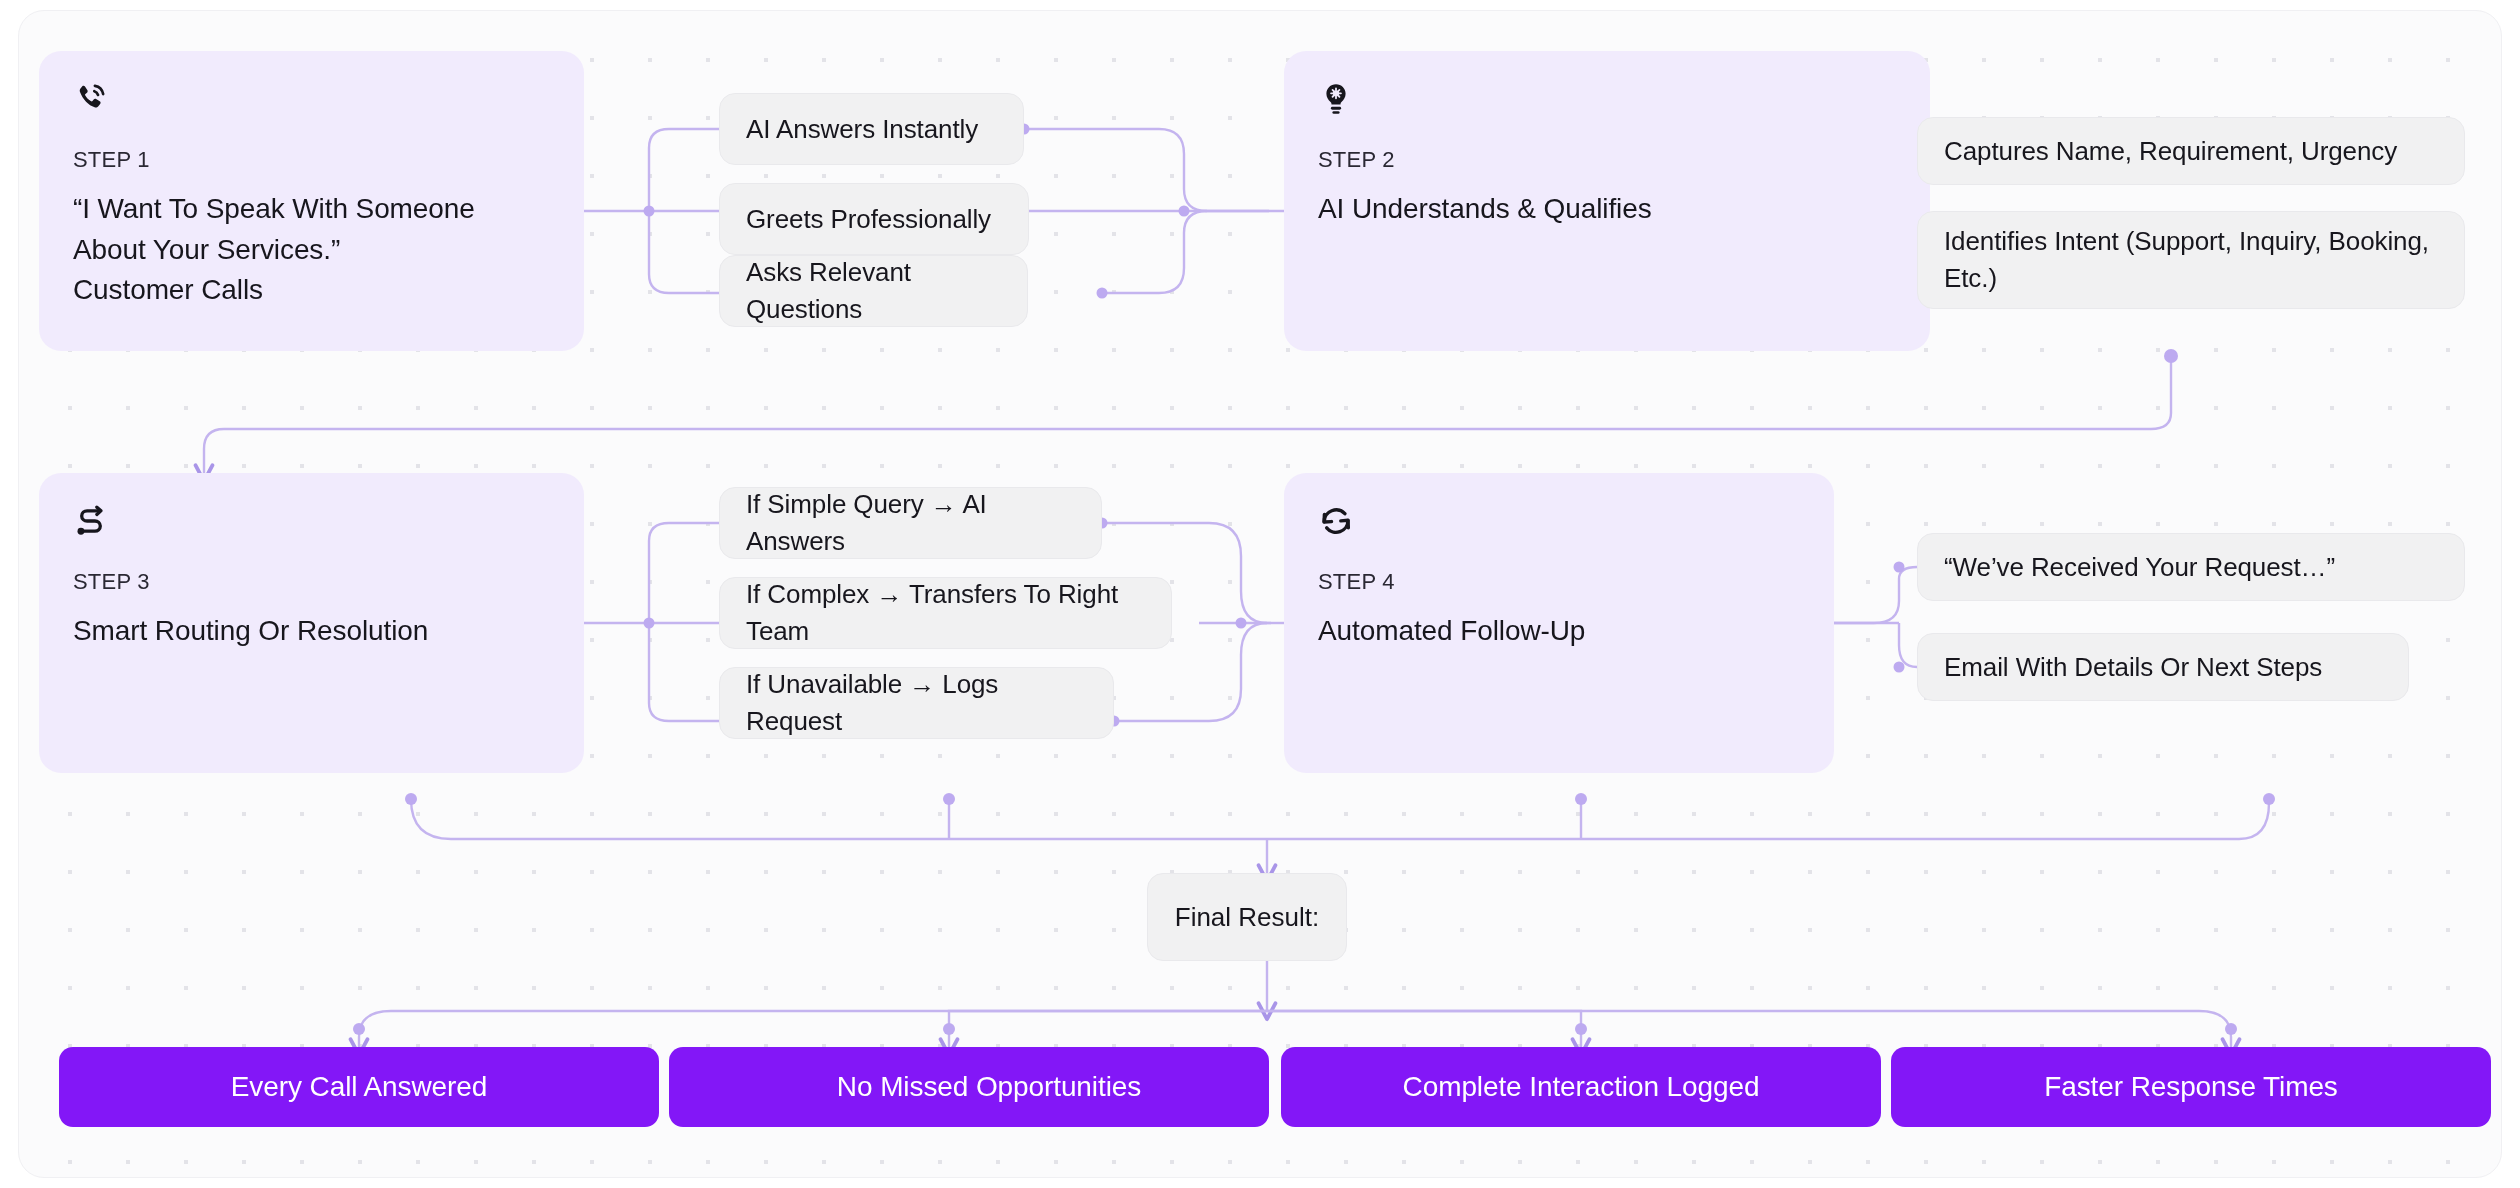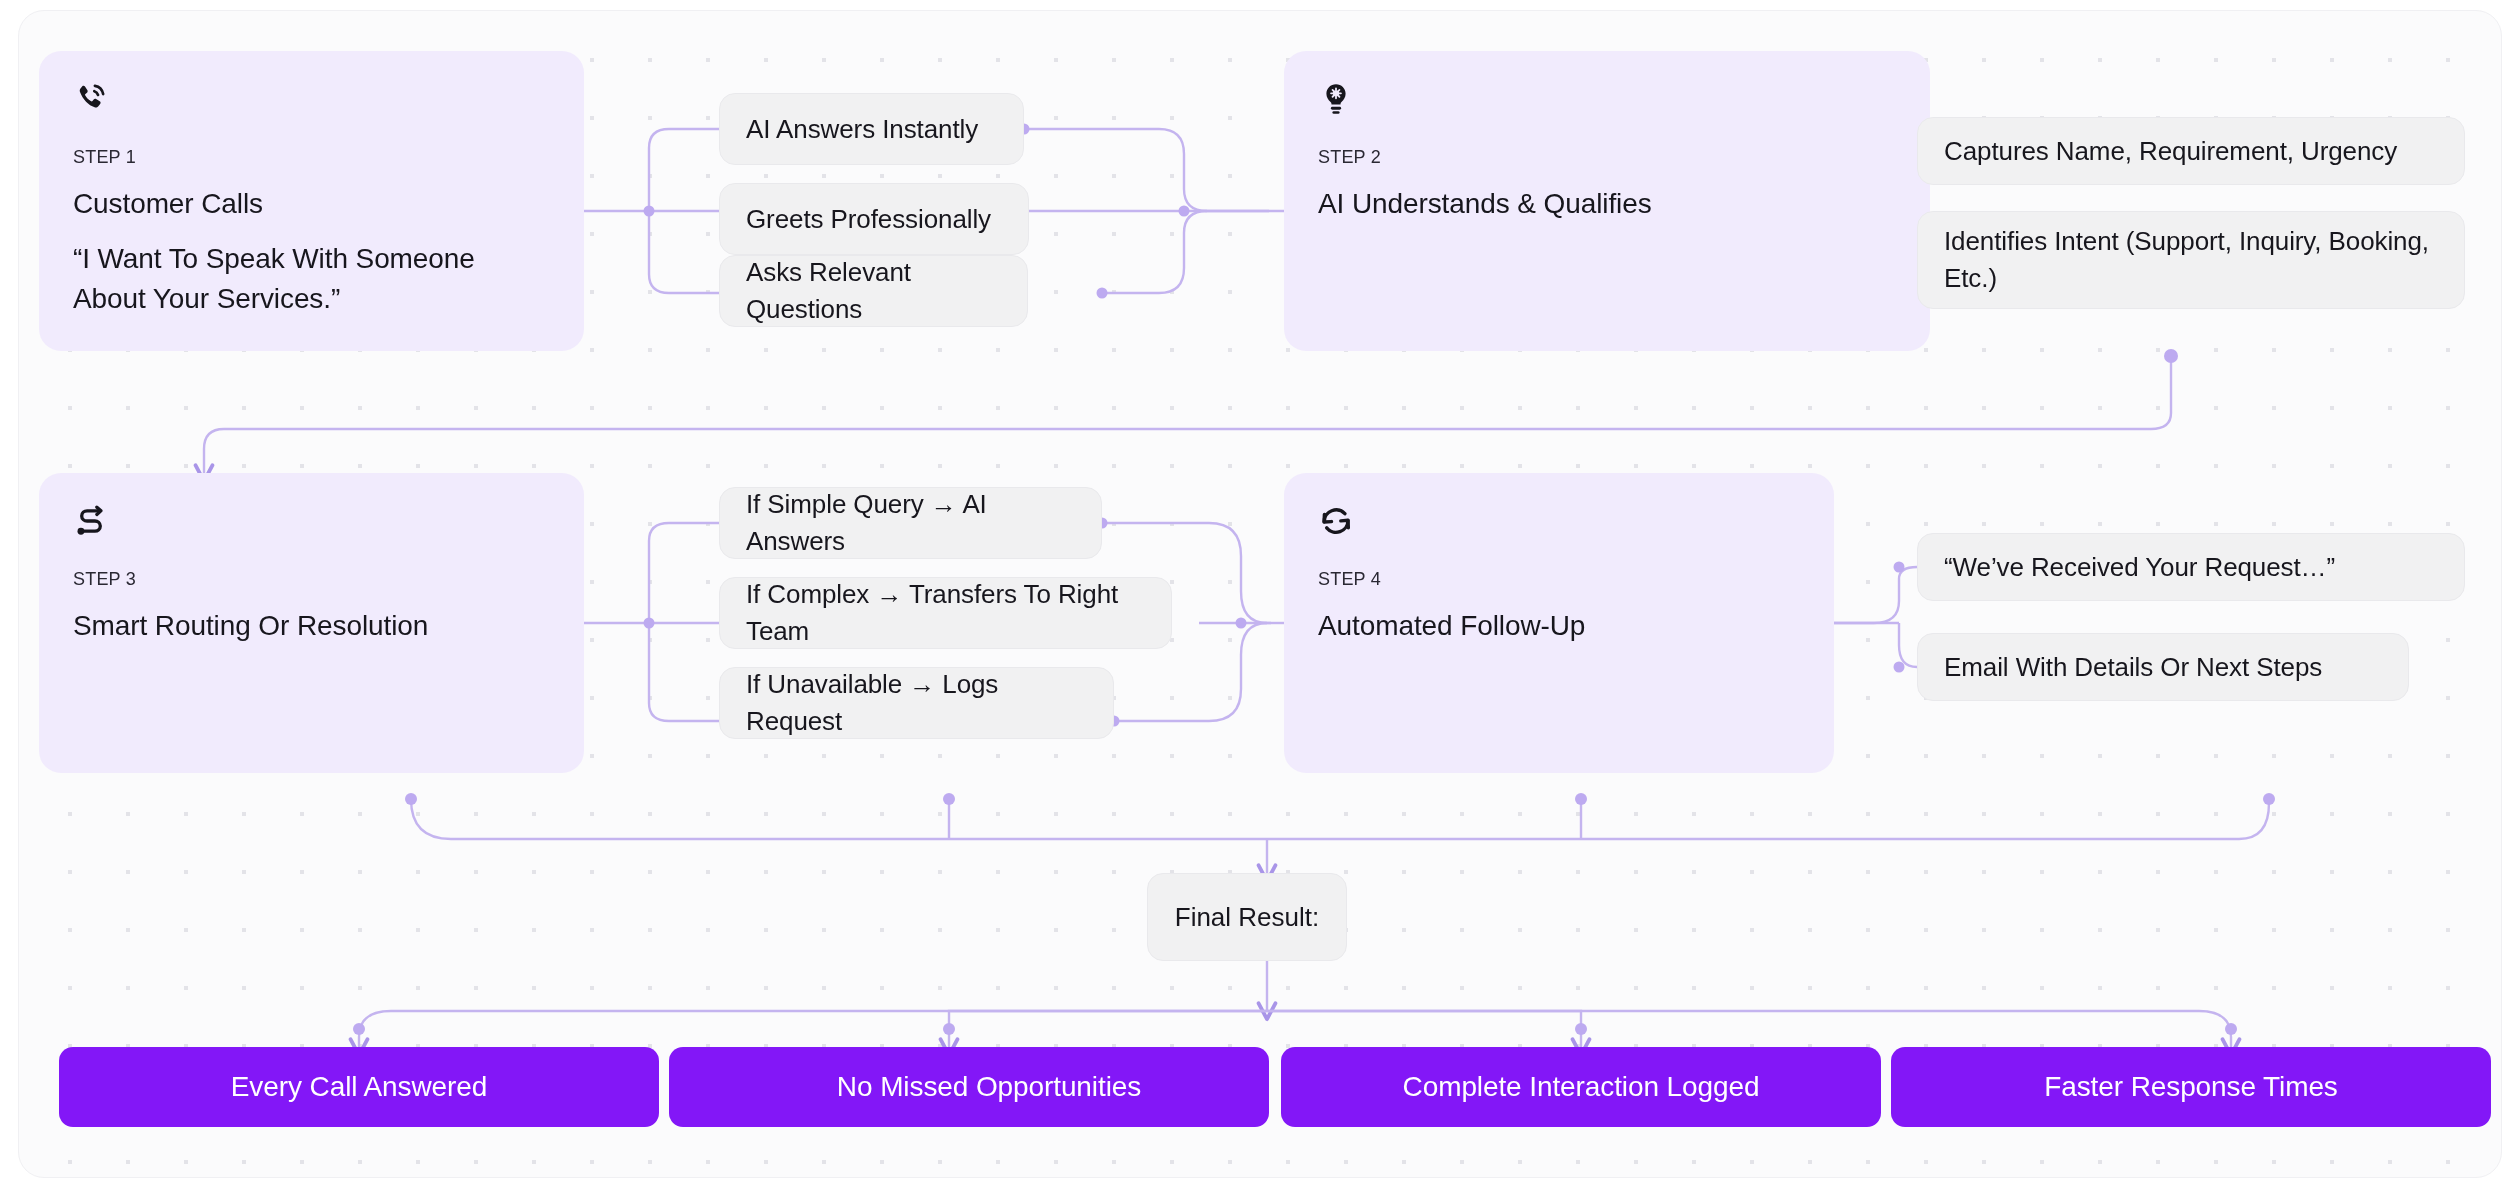--- a/index.html
+++ b/index.html
@@ -24,21 +24,21 @@
   #wires { position: absolute; left: 0; top: 0; width: 2484px; height: 1168px; pointer-events: none; }
 
   .step-card {
     position: absolute;
     background: #f1ebfd;
     border-radius: 22px;
     padding: 30px 34px;
   }
   .step-icon { color: #17161d; display: block; margin-bottom: 26px; }
   .step-kicker {
-    font-size: 18px; color: #2a2833; letter-spacing: .2px;
+    font-size: 22px; color: #2a2833; letter-spacing: .2px;
     margin-bottom: 16px; font-weight: 400;
   }
   .step-title {
     font-size: 28px; color: #17161d; font-weight: 400;
     line-height: 1.45; letter-spacing: -.1px;
   }
   .step-title.quote { max-width: 480px; }
 
   .chip {
     position: absolute;
@@ -150,22 +150,22 @@
 
   <div class="step-card" style="left:20px; top:40px; width:545px; height:300px;">
     <span class="step-icon">
       <svg width="36" height="36" viewBox="0 0 24 24" fill="none">
         <path d="M6.2 3.5c.6-.5 1.5-.4 1.9.3l1.5 2.4c.3.5.2 1.2-.3 1.6l-1 .8c-.3.2-.4.6-.2.9.9 1.7 2.3 3.1 4 4 .3.2.7.1.9-.2l.8-1c.4-.5 1-.6 1.6-.3l2.4 1.5c.7.4.8 1.3.3 1.9l-1.2 1.4c-.6.7-1.6 1-2.5.7C10.4 16.3 6.5 12.4 4.6 7.2c-.3-.9 0-1.9.7-2.5l.9-1.2z" fill="currentColor"></path>
         <path d="M14.6 3.2c2.8.5 5 2.7 5.5 5.5" stroke="currentColor" stroke-width="1.8" stroke-linecap="round"></path>
         <path d="M14.2 6.8c1.2.4 2.1 1.3 2.5 2.5" stroke="currentColor" stroke-width="1.8" stroke-linecap="round"></path>
       </svg>
     </span>
     <div class="step-kicker">STEP 1</div>
+    <div class="step-title quote" style="margin-top:14px;">“I Want To Speak With Someone About Your Services.”</div>
     <div class="step-title">Customer Calls</div>
-    <div class="step-title quote" style="margin-top:14px;">“I Want To Speak With Someone About Your Services.”</div>
   </div>
 
   <div class="chip" style="left:700px; top:82px; width:305px; height:72px;">
     <span>AI Answers Instantly</span>
   </div>
   <div class="chip" style="left:700px; top:172px; width:310px; height:72px;">
     <span>Greets Professionally</span>
   </div>
   <div class="chip" style="left:700px; top:244px; width:309px; height:72px;">
     <span>Asks Relevant Questions</span>

